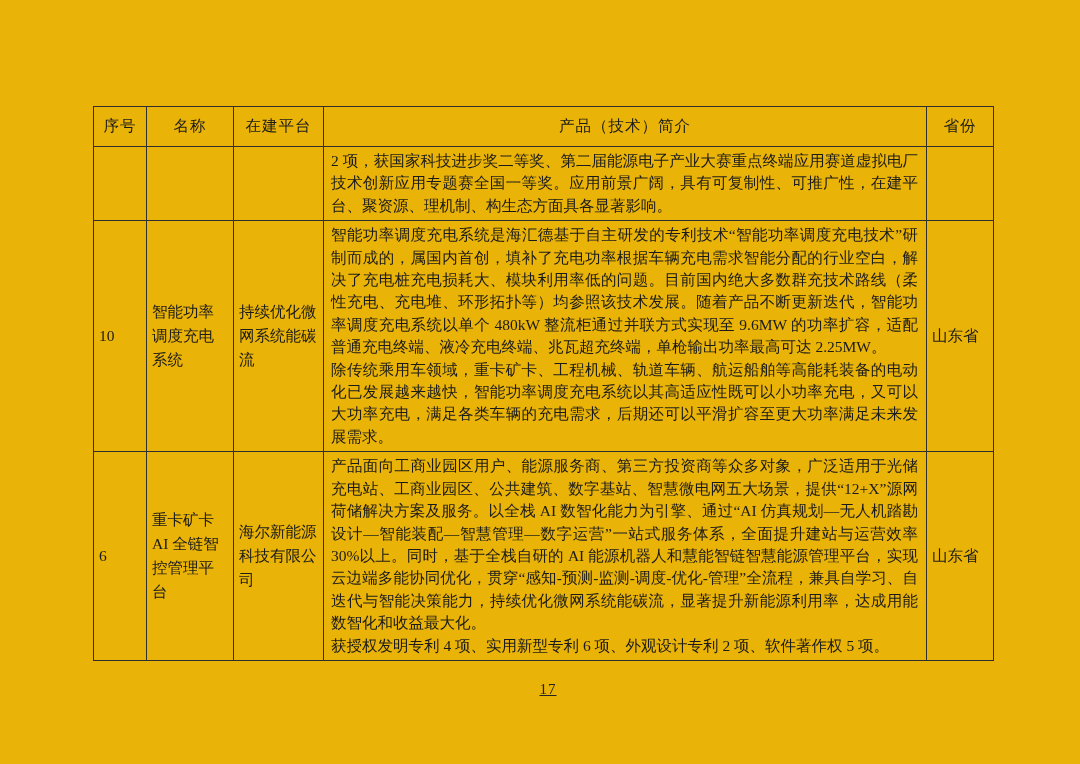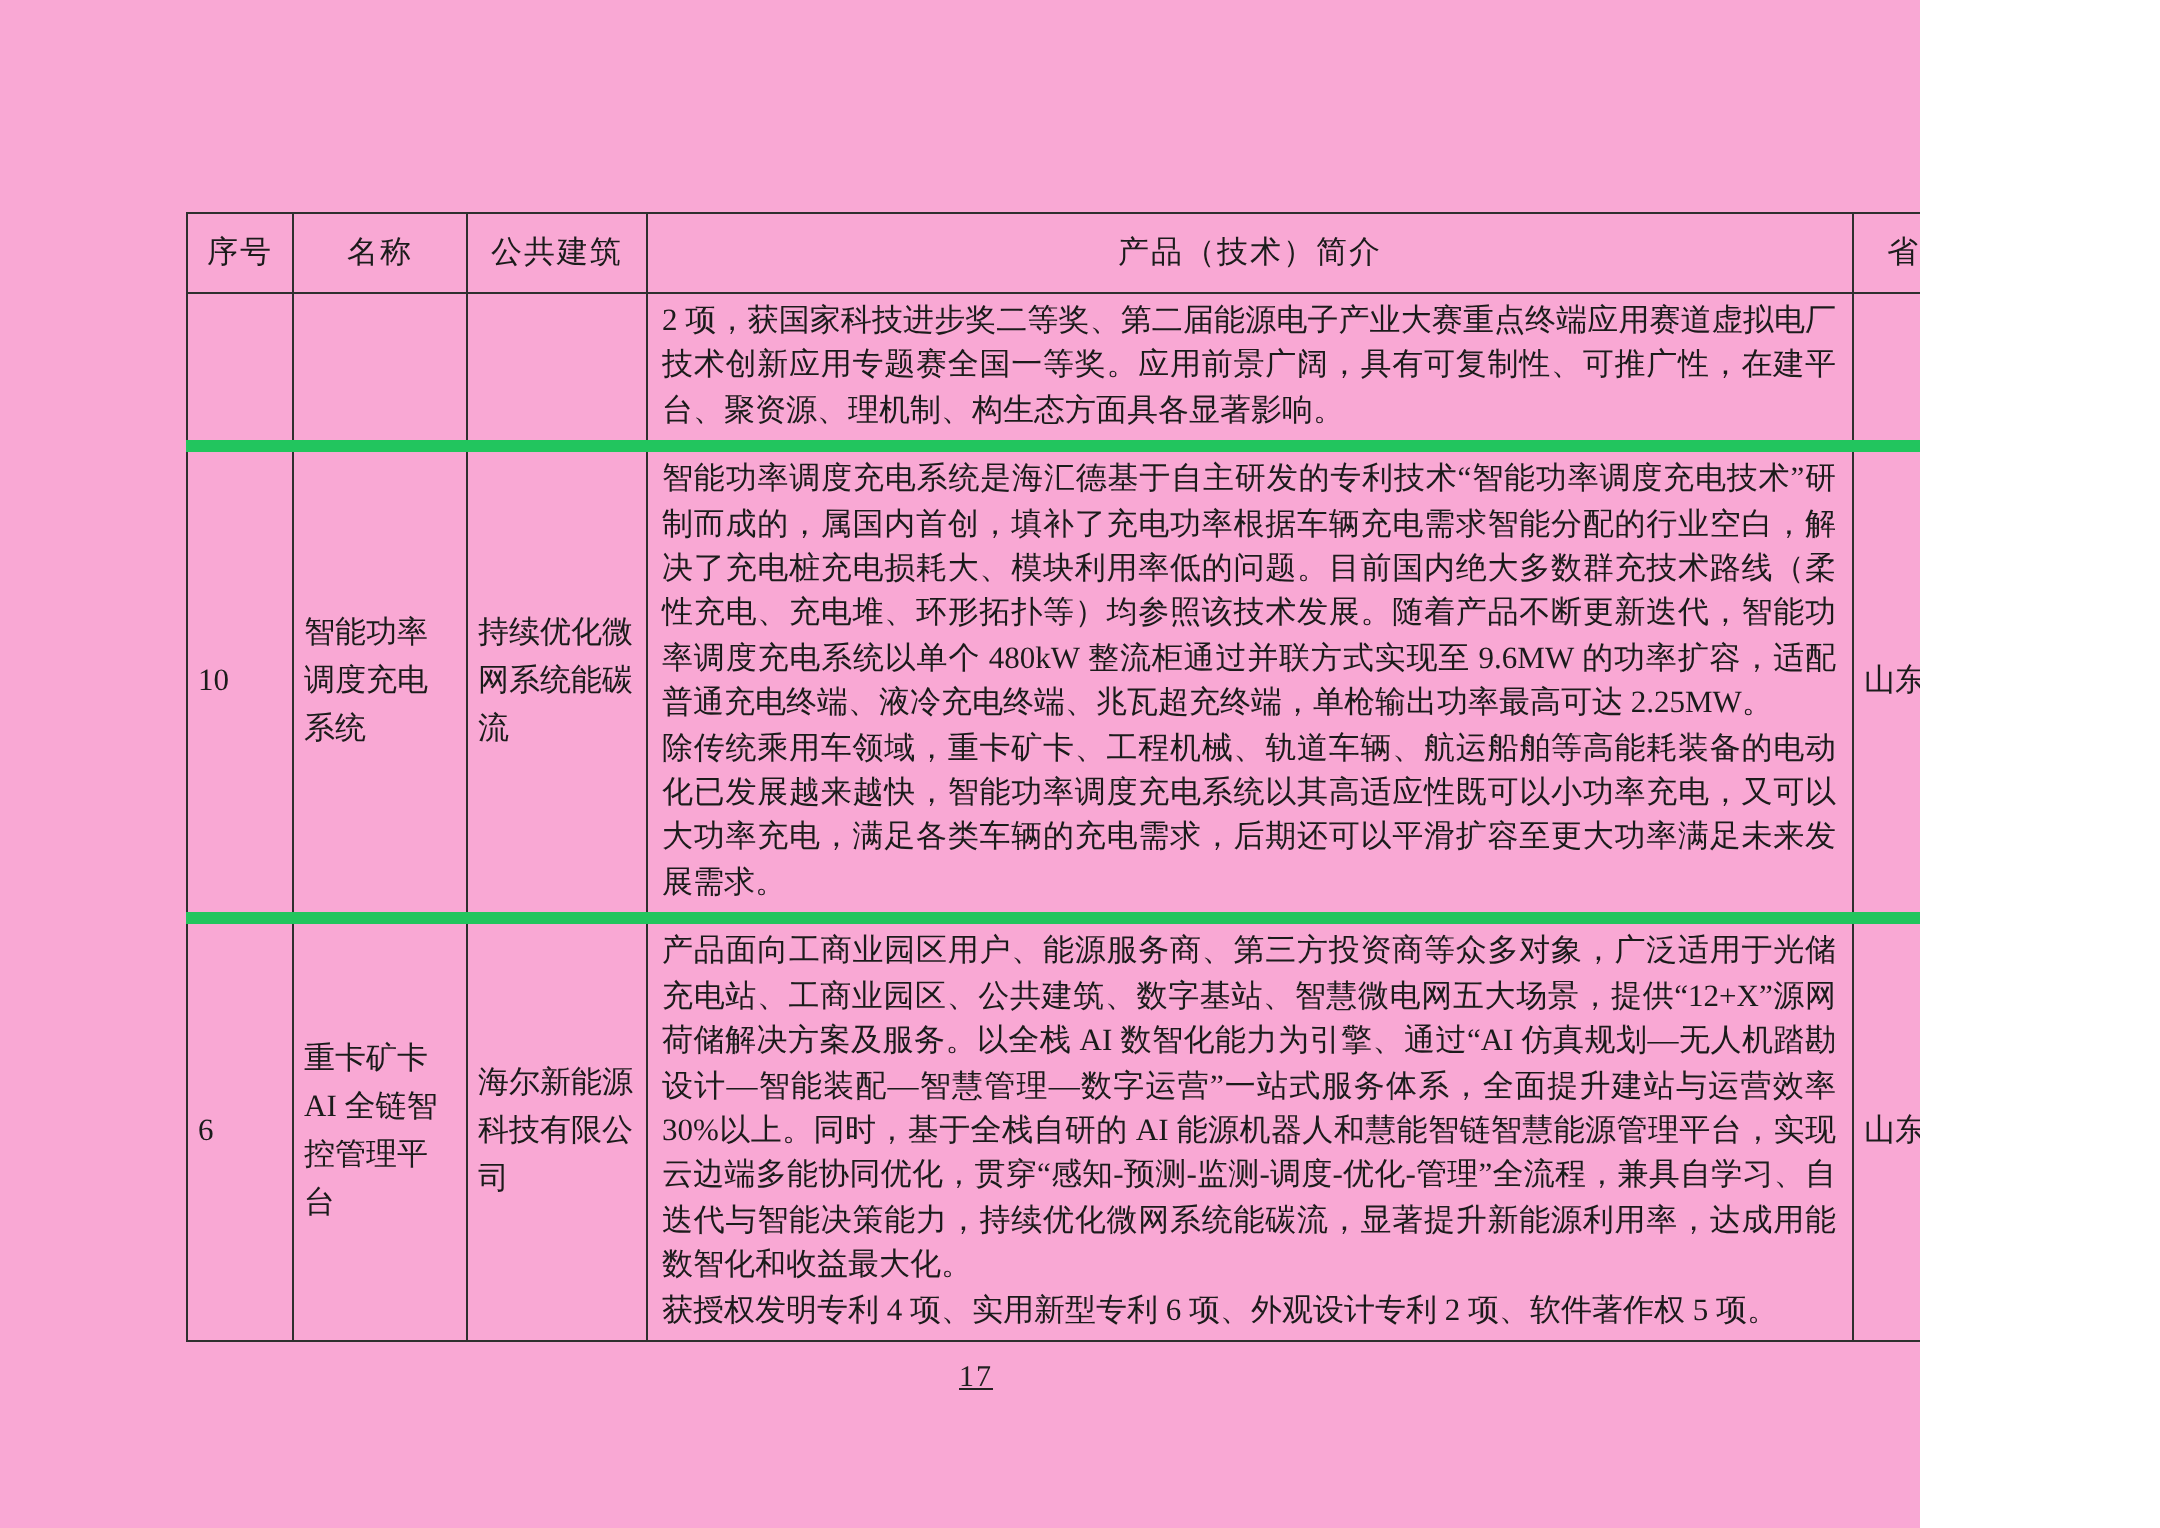--- a/index.html
+++ b/index.html
@@ -2,23 +2,23 @@
 <html><head>
 <meta charset="utf-8">
 <style>
   html, body {
     margin: 0;
     padding: 0;
     background: #ffffff;
   }
   .page {
     position: relative;
-    width: 960px;
+    width: 1080px;
     height: 764px;
-    background: #f9a8d4;
+    background: #eab308;
     font-family: "Liberation Serif", "DejaVu Serif", serif;
     color: #1b1b1b;
     overflow: hidden;
   }
   table.doc-table {
     position: absolute;
     left: 93px;
     top: 106px;
     width: 900px;
     border-collapse: collapse;
@@ -26,21 +26,21 @@
   }
   table.doc-table th,
   table.doc-table td {
     border: 1px solid #2f2f2f;
     font-weight: normal;
     font-size: 15.5px;
     color: #1b1b1b;
     overflow: hidden;
   }
   tr.row-sep td {
-    border-top: 6px solid #22c55e;
+    border-top: 1px solid #22c55e;
   }
   thead th {
     height: 37px;
     font-weight: bold;
     font-size: 16px;
     text-align: center;
     vertical-align: middle;
     letter-spacing: 1px;
   }
   td.center-cell {
@@ -87,21 +87,21 @@
       <col style="width:53px">
       <col style="width:87px">
       <col style="width:90px">
       <col style="width:603px">
       <col style="width:67px">
     </colgroup>
     <thead>
       <tr>
         <th>序号</th>
         <th>名称</th>
-        <th>公共建筑</th>
+        <th>在建平台</th>
         <th>产品（技术）简介</th>
         <th>省份</th>
       </tr>
     </thead>
     <tbody>
       <tr class="row-a">
         <td class="center-cell"></td>
         <td class="center-cell"></td>
         <td class="center-cell"></td>
         <td class="intro-cell intro-top">

